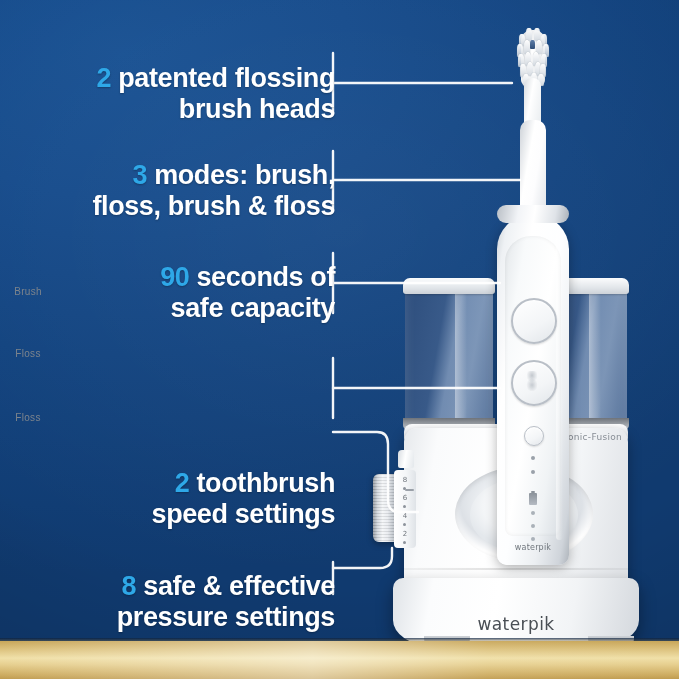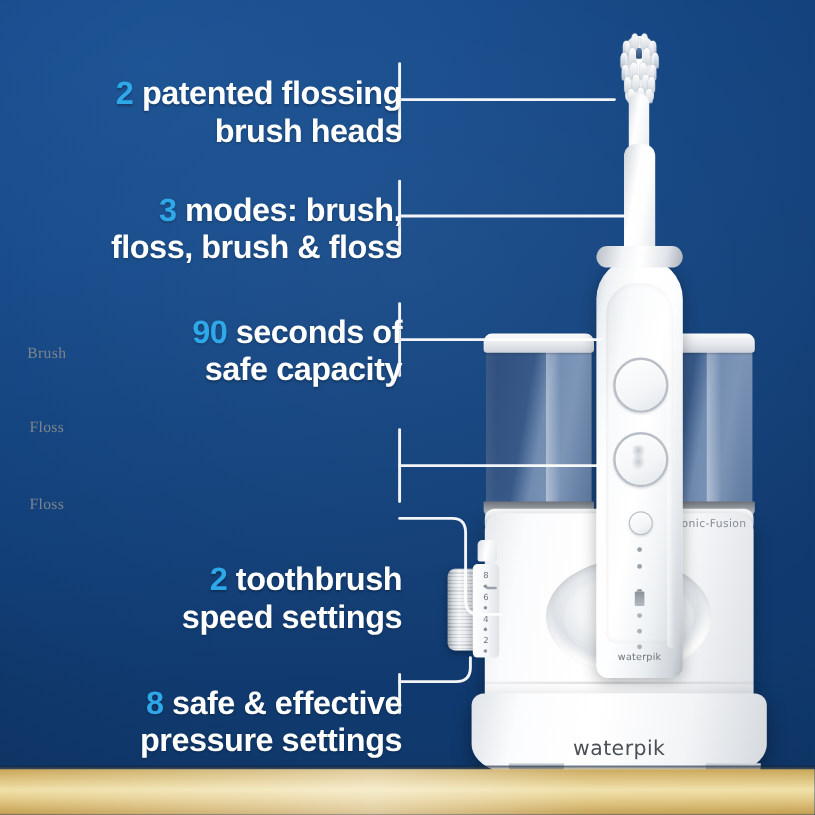--- a/index.html
+++ b/index.html
@@ -136,23 +136,22 @@
     background:linear-gradient(100deg,#b9bfc6,#f2f4f7 30%,#ffffff 52%,#dfe3e8 80%,#a9b0b8);
   }
   .handle-panel{
     position:absolute;left:505px;top:236px;width:56px;height:300px;
     border-radius:26px 26px 8px 8px;
     background:linear-gradient(100deg,#e3e7ea 0%, #f8fafb 20%, #ffffff 50%, #f0f3f5 78%, #d8dde2 100%);
     box-shadow:inset 0 0 4px rgba(0,0,0,0.07);
   }
   .btn-label{
     position:absolute;width:56px;text-align:center;
-    font-size:13px;color:#7d848c;letter-spacing:0.3px;
-    font-family:Liberation Serif, serif;
-    padding-left:11px;
+    font-size:10px;color:#7d848c;letter-spacing:0.3px;
+    font-family:Liberation Sans, sans-serif;
   }
   .rbtn{
     position:absolute;border-radius:50%;
     background:linear-gradient(150deg,#ffffff,#f3f5f7 60%,#e2e6ea);
     border:2px solid #b9bfc7;
     box-shadow:inset 0 1px 2px rgba(255,255,255,0.95), 0 1px 2px rgba(0,0,0,0.14);
   }
   .rbtn.brush{left:511px;top:298px;width:42px;height:42px;}
   .rbtn.floss{left:511px;top:360px;width:42px;height:42px;}
   .rbtn.speed{left:524px;top:426px;width:18px;height:18px;border-width:1px;}

